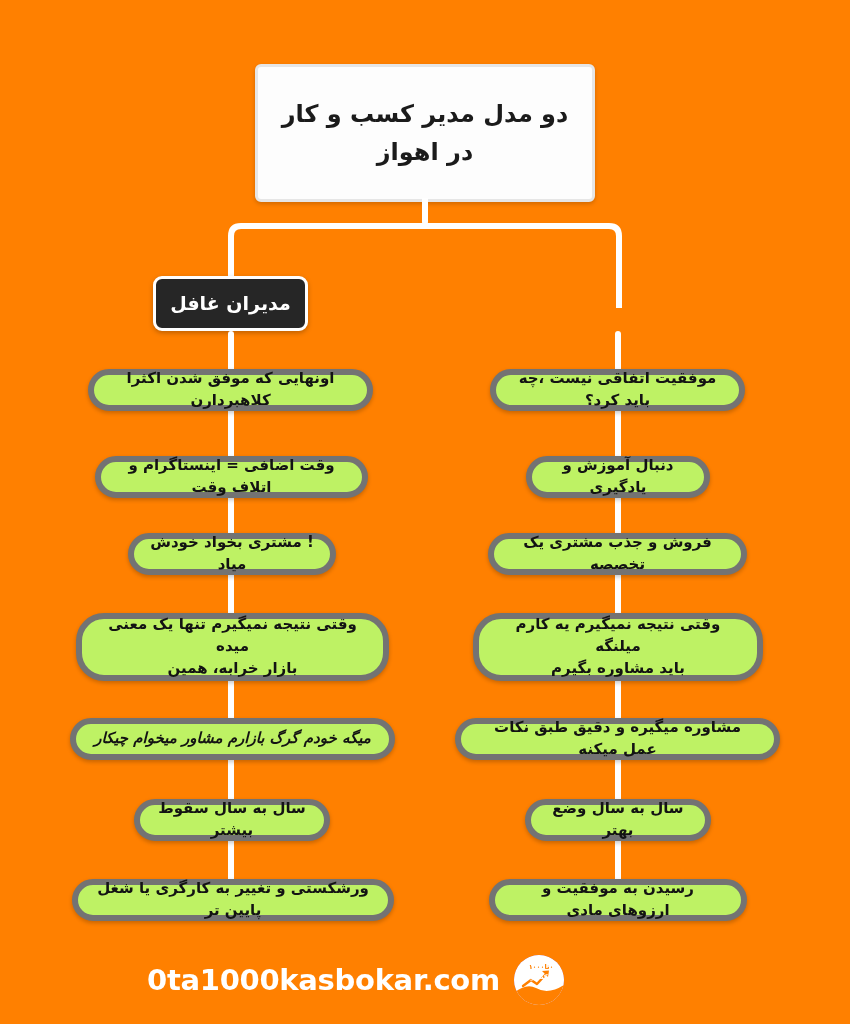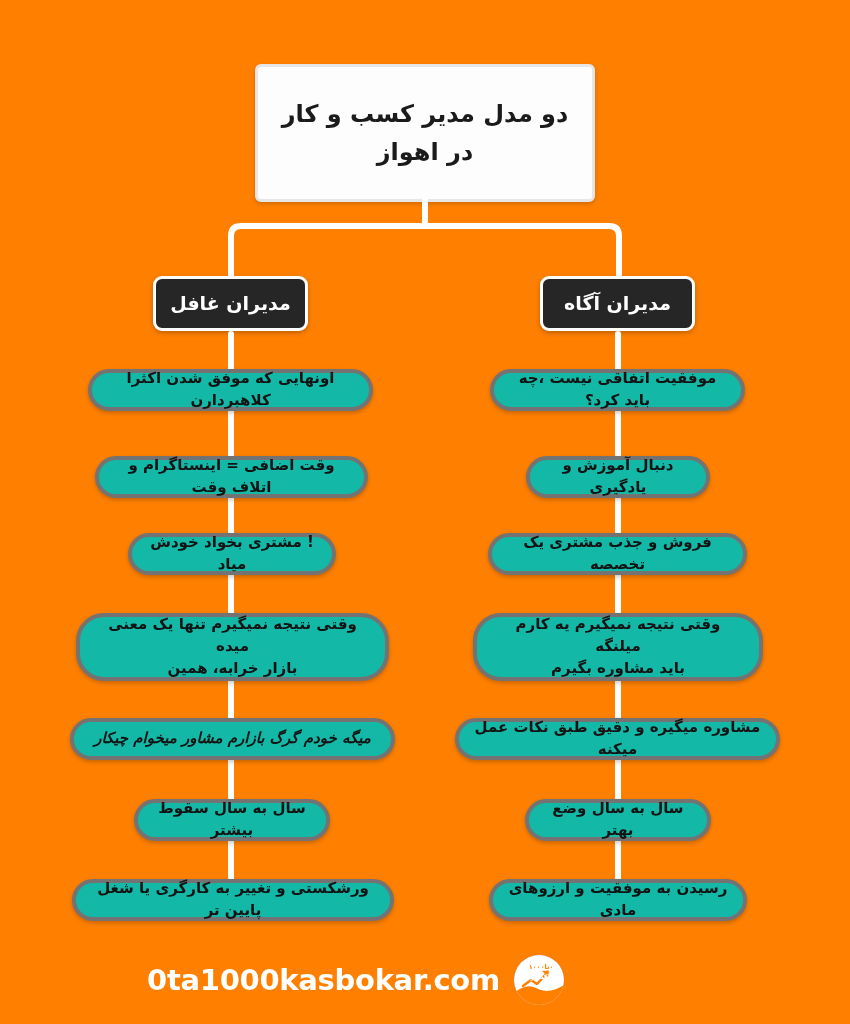--- a/index.html
+++ b/index.html
@@ -91,22 +91,22 @@
     background: #ffffff;
     border-radius: 3px;
   }
   .spine.left  { left: 228px; }
   .spine.right { left: 615px; }
 
   
   .pill {
     position: absolute;
     box-sizing: border-box;
-    background: #14b8a6;
-    border: 4px solid #737373;
+    background: #bef264;
+    border: 6px solid #737373;
     border-radius: 28px;
     box-shadow: 0 2px 4px rgba(0,0,0,0.22);
     display: flex;
     align-items: center;
     justify-content: center;
     text-align: center;
     padding: 4px 14px;
     z-index: 2;
   }
   .pill .pill-label {
@@ -158,23 +158,20 @@
     <div class="title-line">دو مدل مدیر کسب و کار</div>
     <div class="title-line">در اهواز</div>
   </div>
 
   <svg class="bracket" viewBox="0 0 850 110" width="850" height="110" fill="none">
     <path d="M425 0 V 24 M 231 110 V 38 Q 231 28 241 28 H 609 Q 619 28 619 38 V 110" stroke="#ffffff" stroke-width="6" stroke-linecap="round" fill="none"></path>
   </svg>
 
   <div class="col-header left">
     <span class="col-header-label">مدیران غافل</span>
-  </div>
-  <div class="col-header right">
-    <span class="col-header-label">مدیران آگاه</span>
   </div>
 
   <div class="spine left"></div>
   <div class="spine right"></div>
 
   <div class="pill" style="left:88px; top:369px; width:285px; height:42px;">
     <span class="pill-label">اونهایی که موفق شدن اکثرا کلاهبردارن</span>
   </div>
   <div class="pill" style="left:95px; top:456px; width:273px; height:42px;">
     <span class="pill-label">وقت اضافی = اینستاگرام و اتلاف وقت</span>

